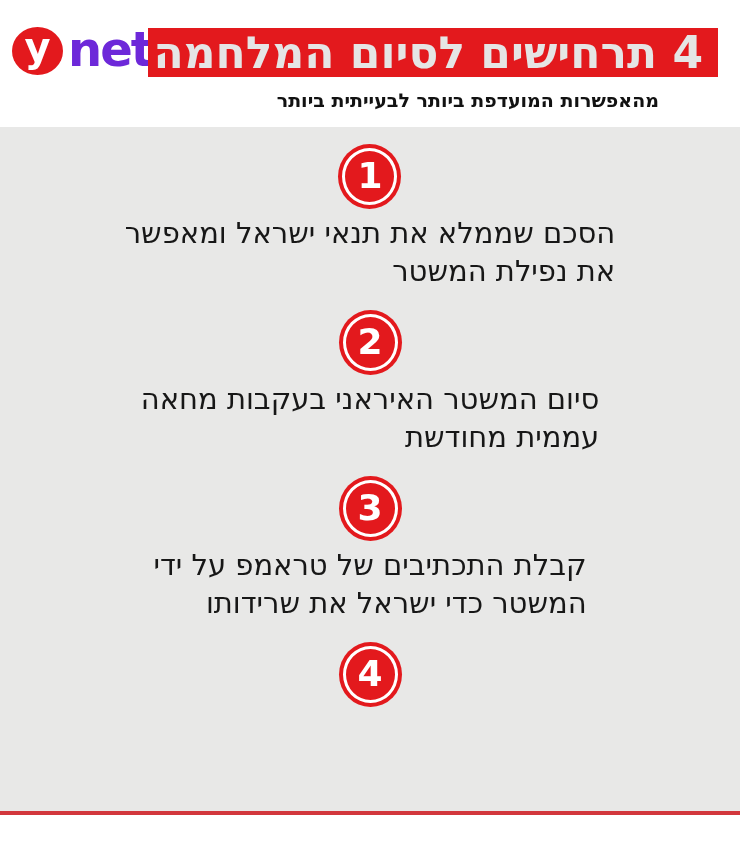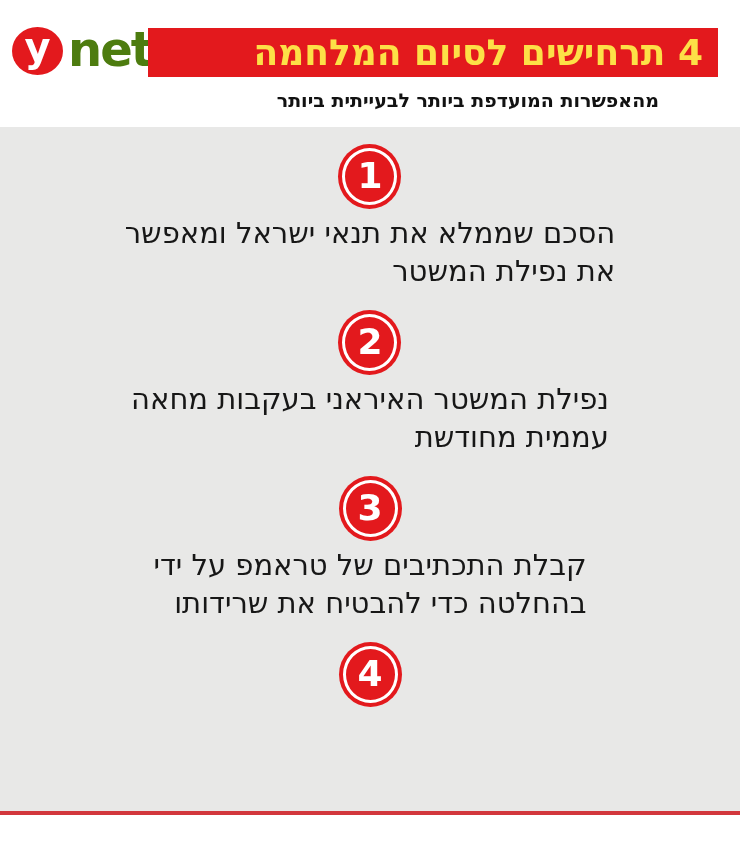--- a/index.html
+++ b/index.html
@@ -34,21 +34,21 @@
     flex: 0 0 auto;
   }
   .logo-y {
     color: #ffffff;
     font-size: 40px;
     font-weight: 700;
     line-height: 1;
     transform: translateY(-4px);
   }
   .logo-net {
-    color: #4d7c0f;
+    color: #6d28d9;
     font-size: 48px;
     font-weight: 700;
     letter-spacing: -2px;
     line-height: 48px;
     margin-left: 5px;
     transform: translateY(-2px);
   }
 
   .banner {
     position: absolute;
@@ -58,22 +58,22 @@
     height: 49px;
     background: #e3191d;
     direction: rtl;
     text-align: right;
     padding: 0 15px;
     display: flex;
     align-items: center;
     justify-content: flex-start; 
   }
   .banner-title {
-    color: #fde047;
-    font-size: 36px;
+    color: #e5e5e5;
+    font-size: 44px;
     font-weight: 700;
     white-space: nowrap;
     line-height: 49px;
   }
 
   .subtitle {
     position: absolute;
     top: 81px;
     left: 0;
     width: 672px;
@@ -172,30 +172,30 @@
         <span class="badge-num">1</span>
       </div>
       <p class="item-text">הסכם שממלא את תנאי ישראל ומאפשר
 את נפילת המשטר</p>
     </section>
 
     <section class="item">
       <div class="badge">
         <span class="badge-num">2</span>
       </div>
-      <p class="item-text">נפילת המשטר האיראני בעקבות מחאה
+      <p class="item-text">סיום המשטר האיראני בעקבות מחאה
 עממית מחודשת</p>
     </section>
 
     <section class="item">
       <div class="badge">
         <span class="badge-num">3</span>
       </div>
       <p class="item-text">קבלת התכתיבים של טראמפ על ידי
-בהחלטה כדי להבטיח את שרידותו</p>
+המשטר כדי ישראל את שרידותו</p>
     </section>
 
     <section class="item">
       <div class="badge">
         <span class="badge-num">4</span>
       </div>
     </section>
 
   </div>
 

